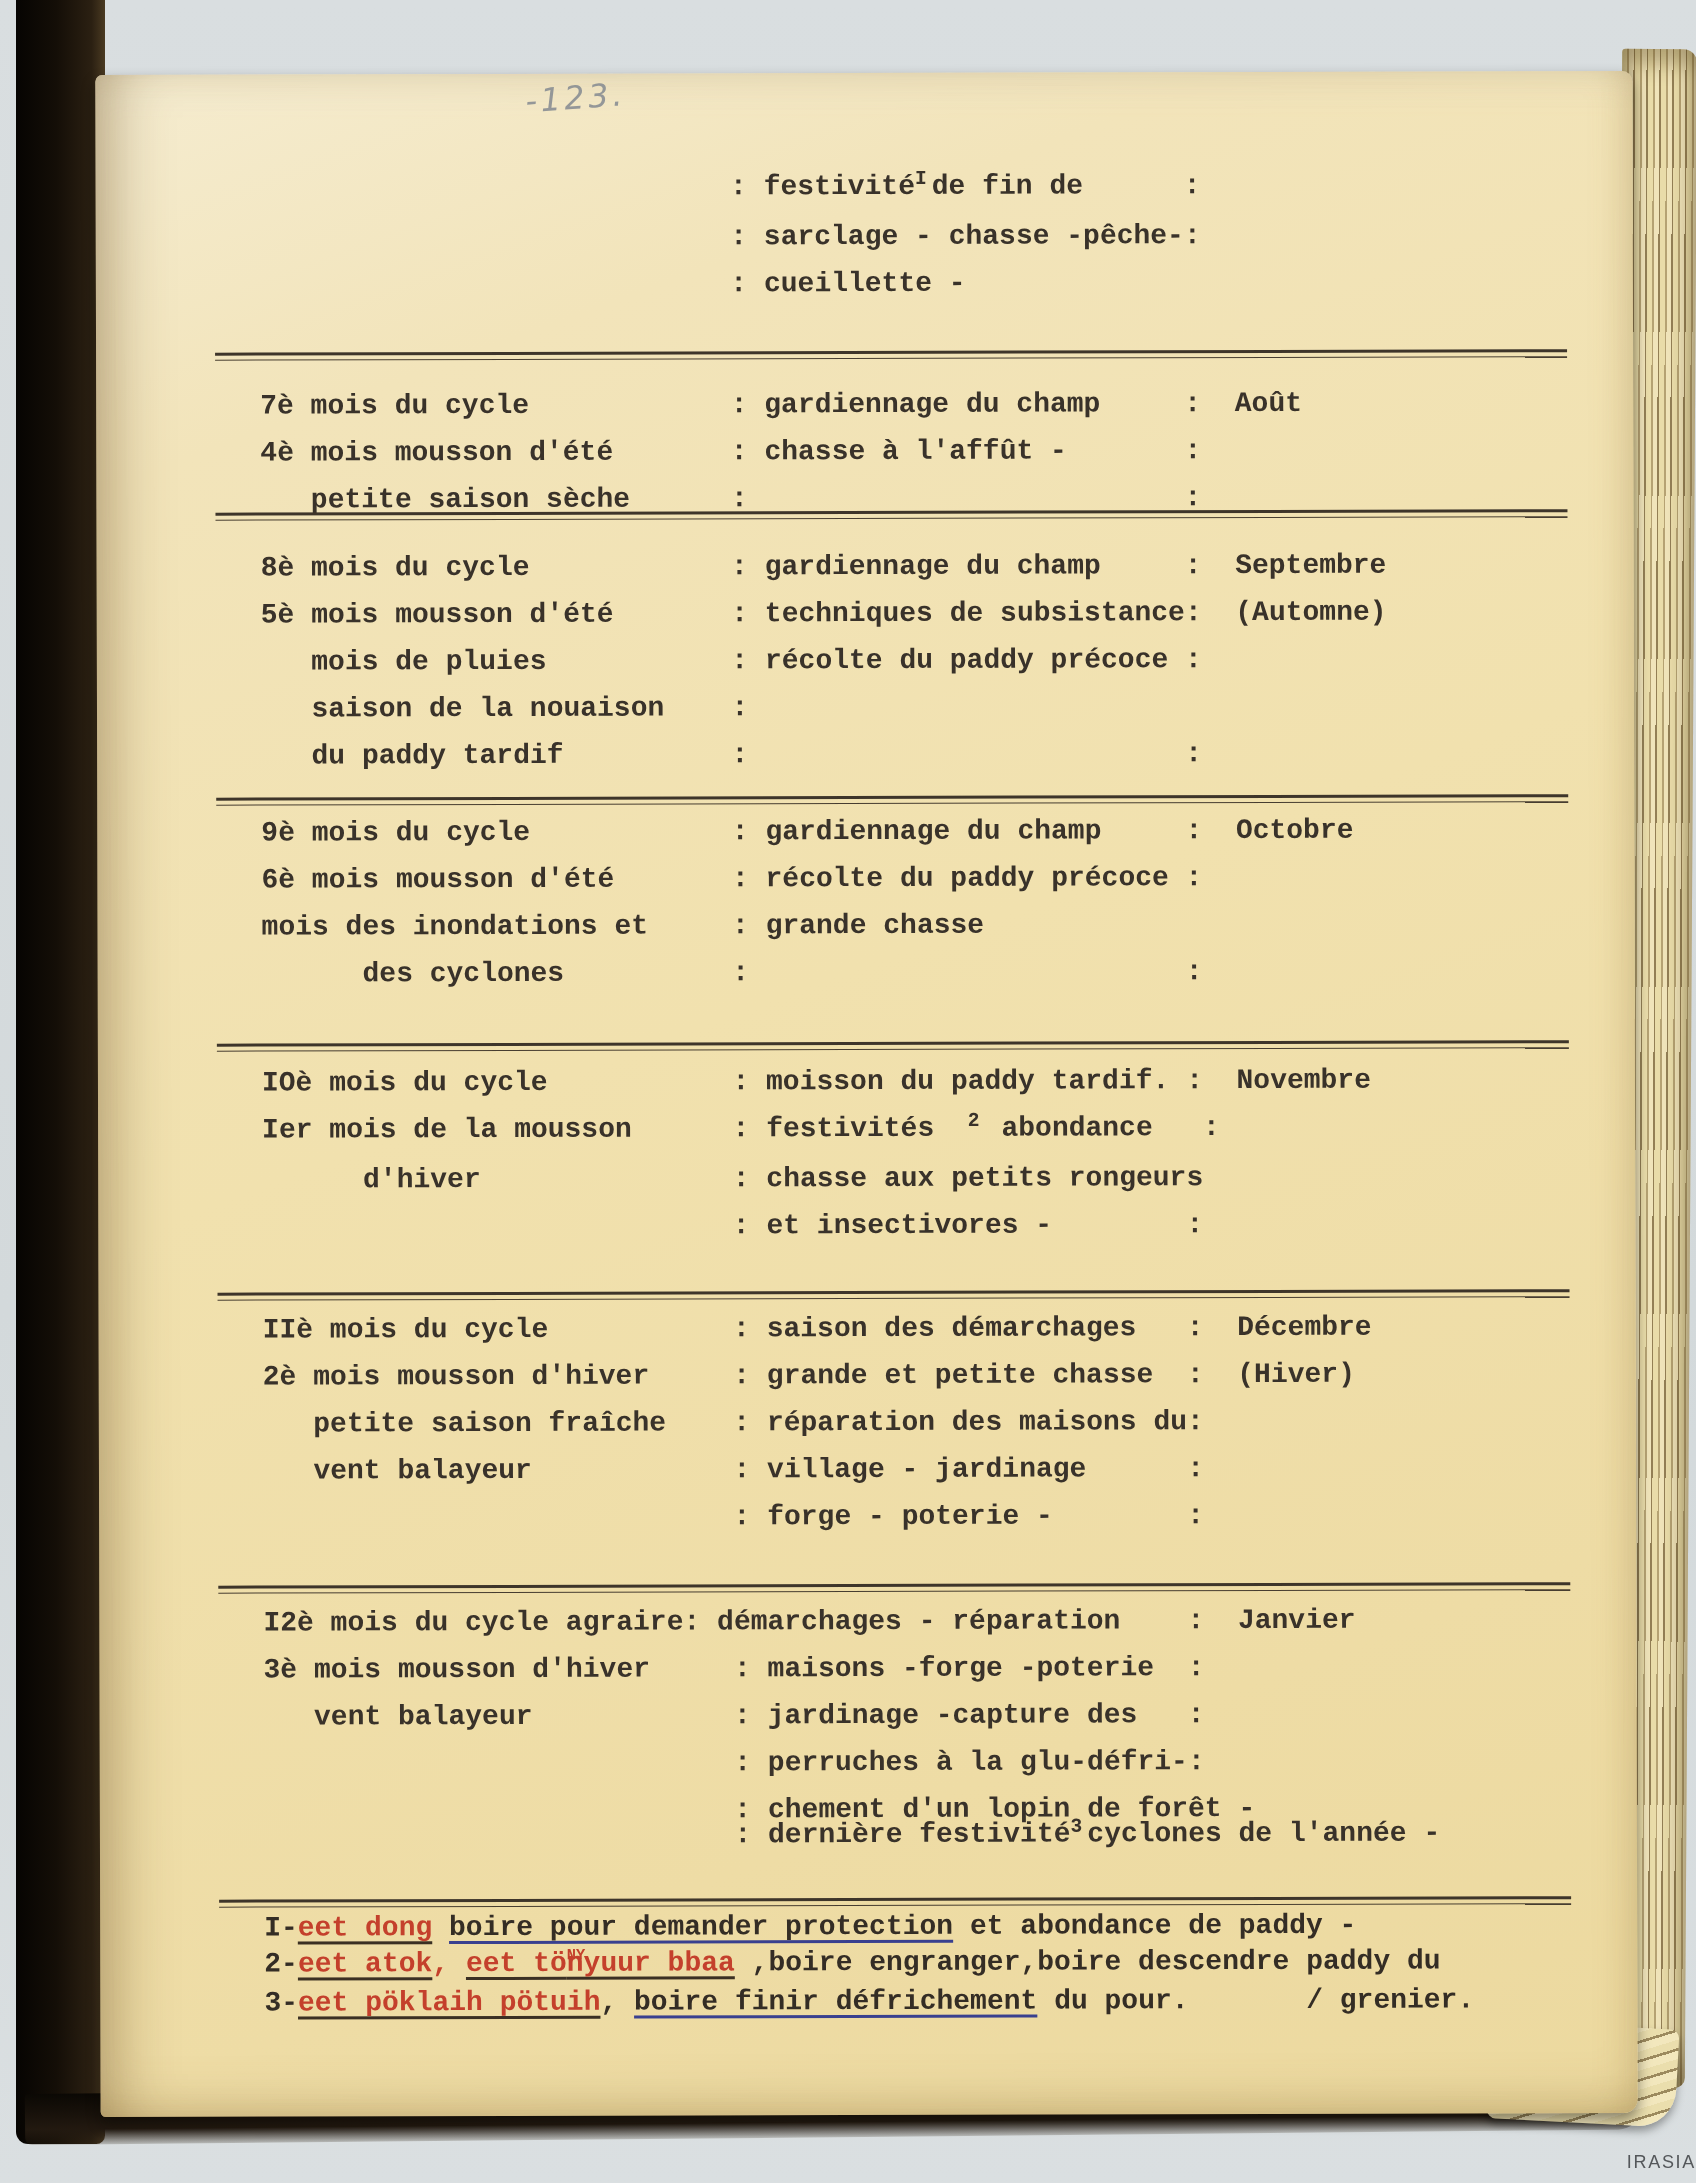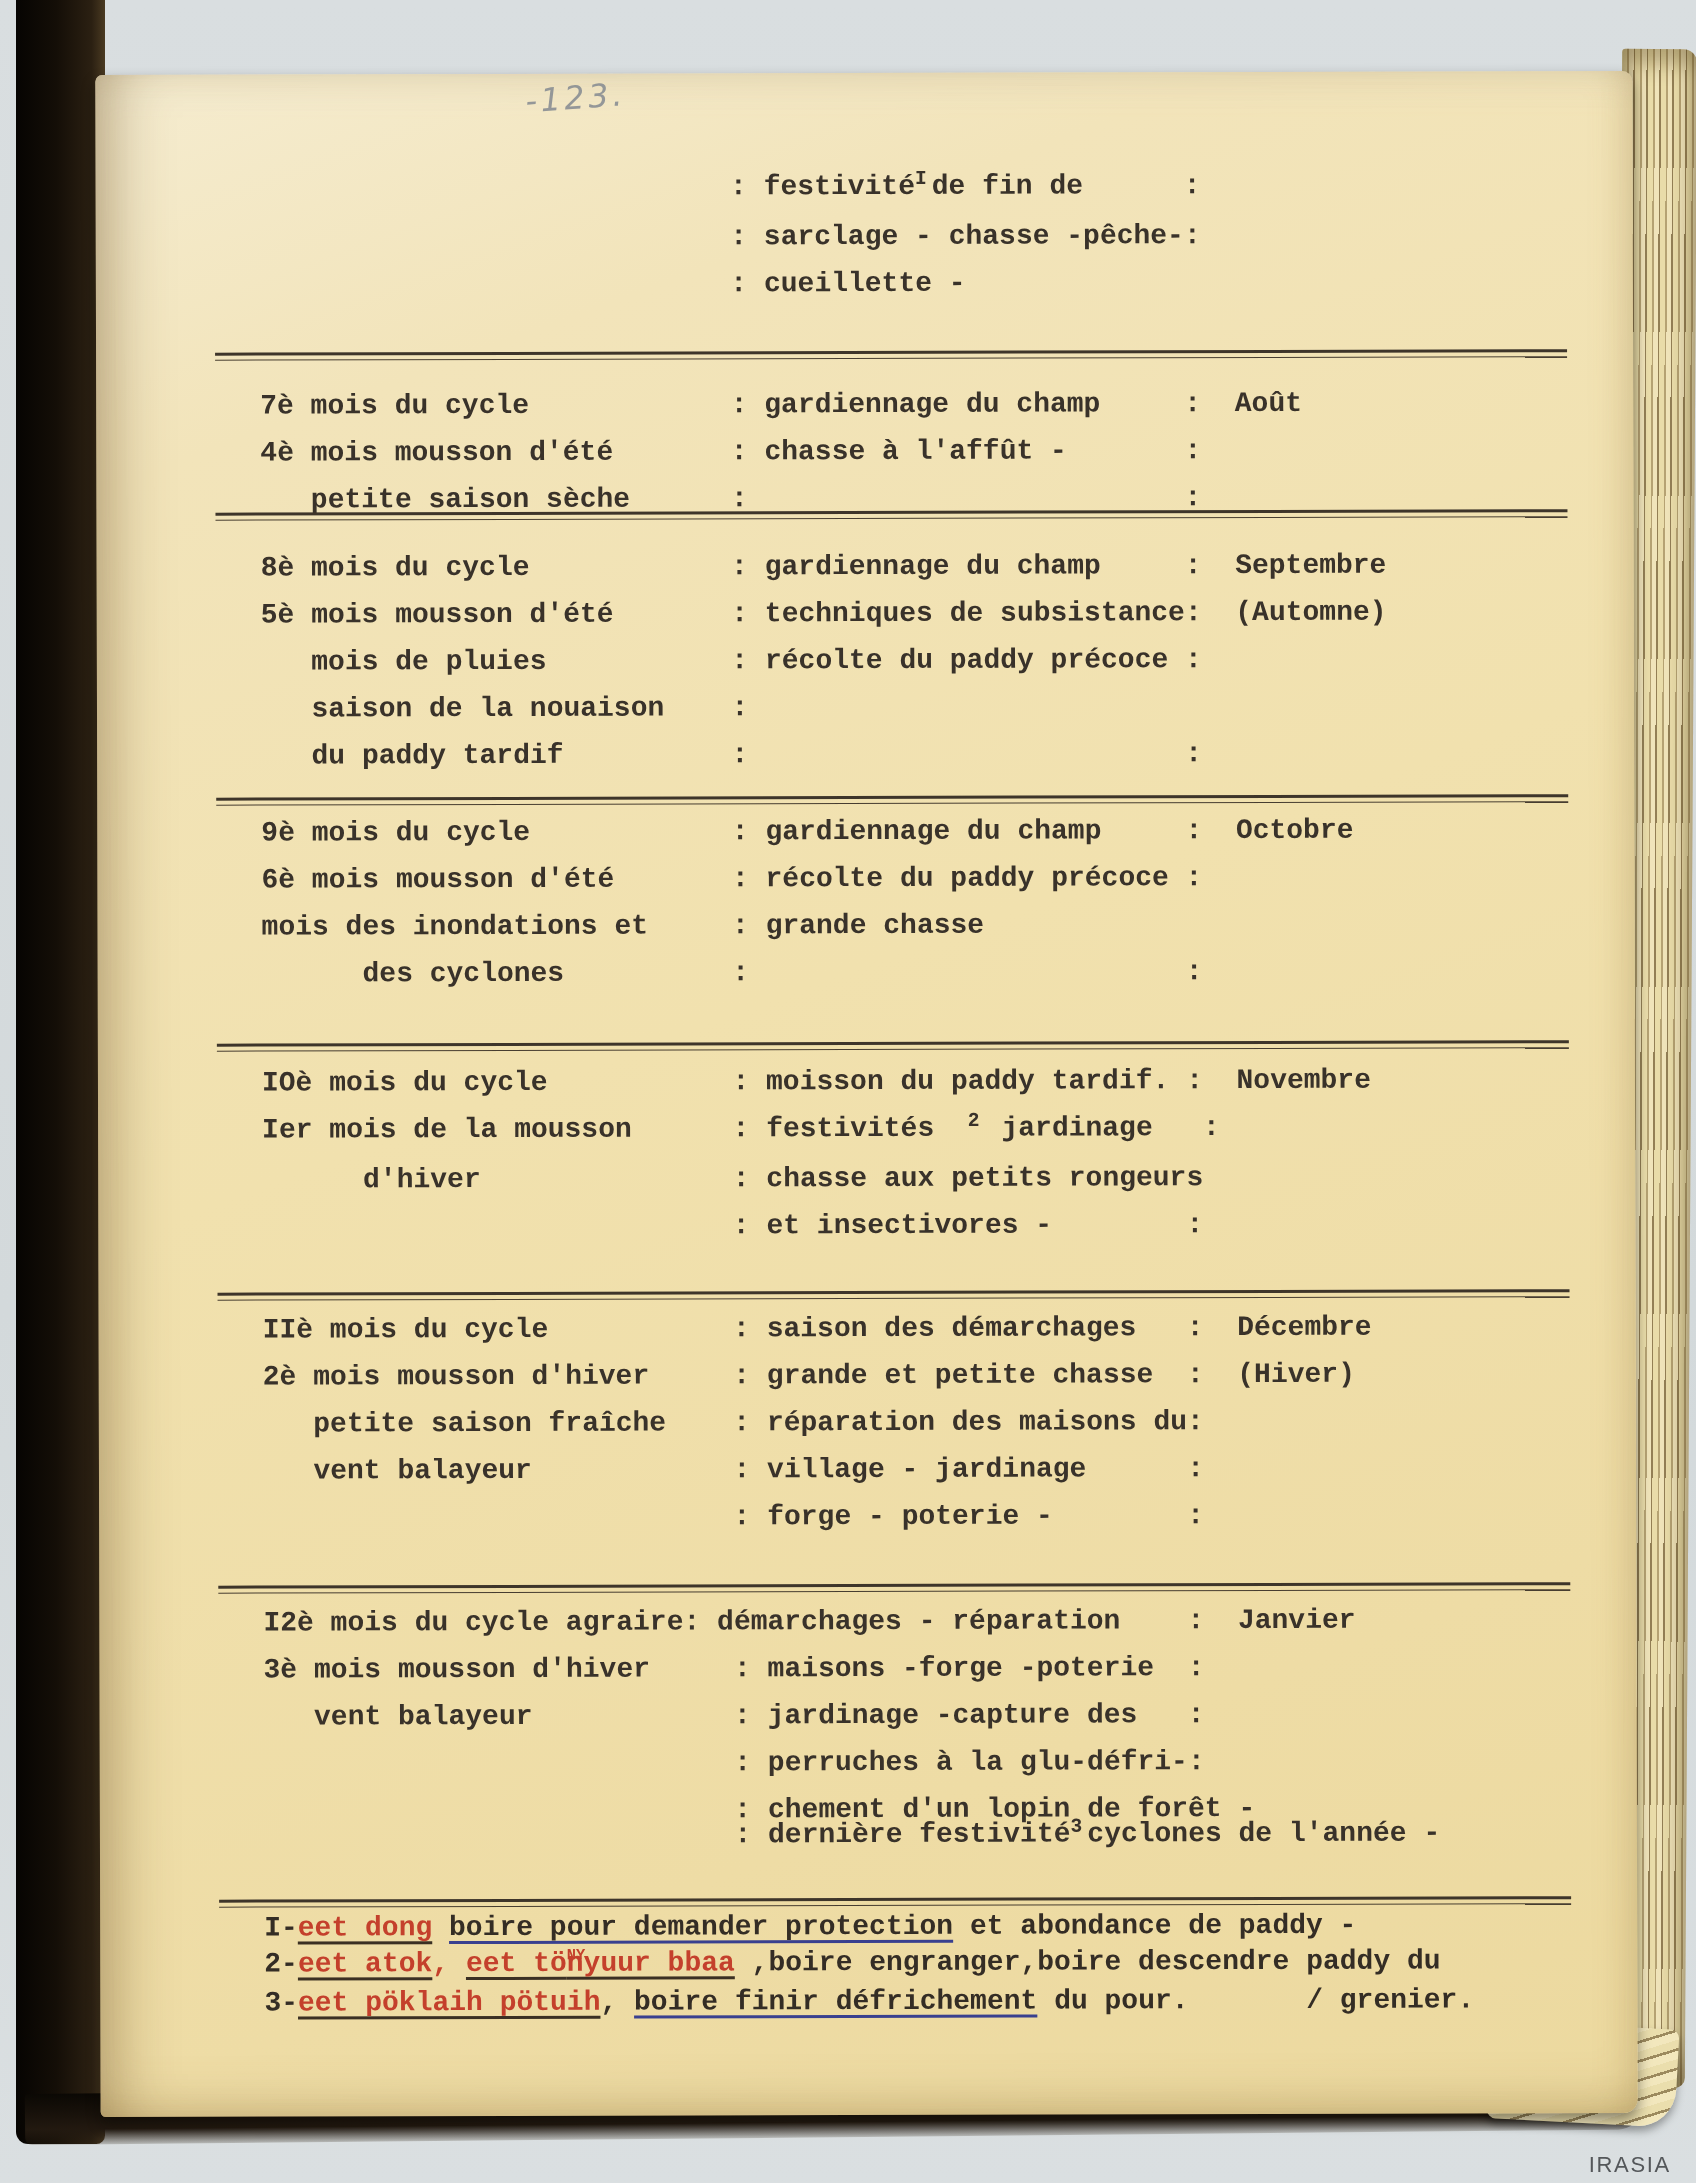--- a/index.html
+++ b/index.html
@@ -62,23 +62,23 @@
     position:absolute;left:119px;width:1352px;height:3.5px;
     border-top:3.5px solid #3e352a;border-bottom:1.7px solid #473d30;
   }
   .sup{display:inline-block;width:.86em;font-size:70%;transform:translateY(-.5em);}
   .red{color:#c4402c;margin-top:6px;}
   .ub{text-decoration:underline;text-decoration-color:#3b3023;text-decoration-thickness:2.6px;text-underline-offset:6.1px;}
   .ublue{text-decoration:underline;text-decoration-color:#39408f;text-decoration-thickness:2.6px;text-underline-offset:6.1px;}
   .ud{text-decoration-color:#46392a;text-decoration-thickness:2.6px;text-underline-offset:6.1px;}
   .note{display:inline-block;width:0;overflow:visible;font-size:55%;transform:translateY(-.75em);color:#c4402c;text-decoration:none;}
   .watermark{
-    position:absolute;right:25px;top:2152px;
+    position:absolute;right:0;top:2152px;
     font-family:"Liberation Sans", sans-serif;
-    font-size:22px;color:#54575a;letter-spacing:1.7px;
+    font-size:18px;color:#54575a;letter-spacing:1.7px;
   }
 </style>
 </head>
 <body>
 
 <div>
   <div class="spine"></div>
   <div class="bottom-edge"></div>
   <div class="edge-stack"></div>
   <div class="corner-stack"></div>
@@ -99,21 +99,21 @@
 <span>   mois de pluies           : récolte du paddy précoce :</span>
 <span>   saison de la nouaison    :</span>
 <span>   du paddy tardif          :                          :</span></pre>
     <div class="rule" style="top:723px"></div>
     <pre class="block" style="top:735px"><span>9è mois du cycle            : gardiennage du champ     :  Octobre</span>
 <span>6è mois mousson d'été       : récolte du paddy précoce :</span>
 <span>mois des inondations et     : grande chasse</span>
 <span>      des cyclones          :                          :</span></pre>
     <div class="rule" style="top:969px"></div>
     <pre class="block" style="top:985px"><span>IOè mois du cycle           : moisson du paddy tardif. :  Novembre</span>
-<span>Ier mois de la mousson      : festivités  </span><span class="sup">2</span><span> jardinage   :</span>
+<span>Ier mois de la mousson      : festivités  </span><span class="sup">2</span><span> abondance   :</span>
 <span>      d'hiver               : chasse aux petits rongeurs</span>
 <span>                            : et insectivores -        :</span></pre>
     <div class="rule" style="top:1218px"></div>
     <pre class="block" style="top:1232px"><span>IIè mois du cycle           : saison des démarchages   :  Décembre</span>
 <span>2è mois mousson d'hiver     : grande et petite chasse  :  (Hiver)</span>
 <span>   petite saison fraîche    : réparation des maisons du:</span>
 <span>   vent balayeur            : village - jardinage      :</span>
 <span>                            : forge - poterie -        :</span></pre>
     <div class="rule" style="top:1511px"></div>
     <pre class="block" style="top:1525px"><span>I2è mois du cycle agraire: démarchages - réparation    :  Janvier</span>

